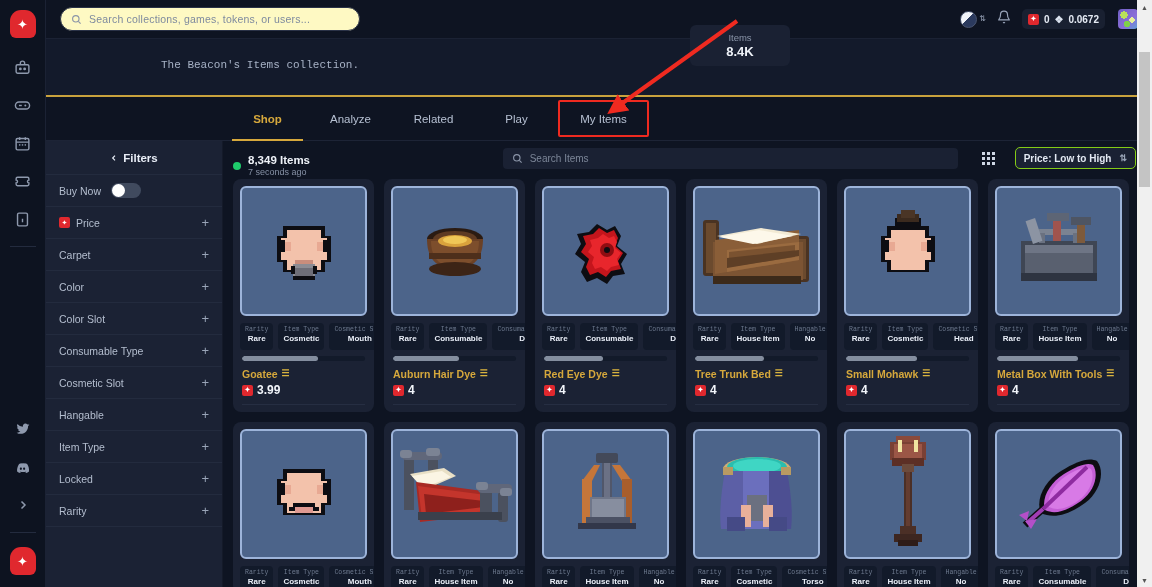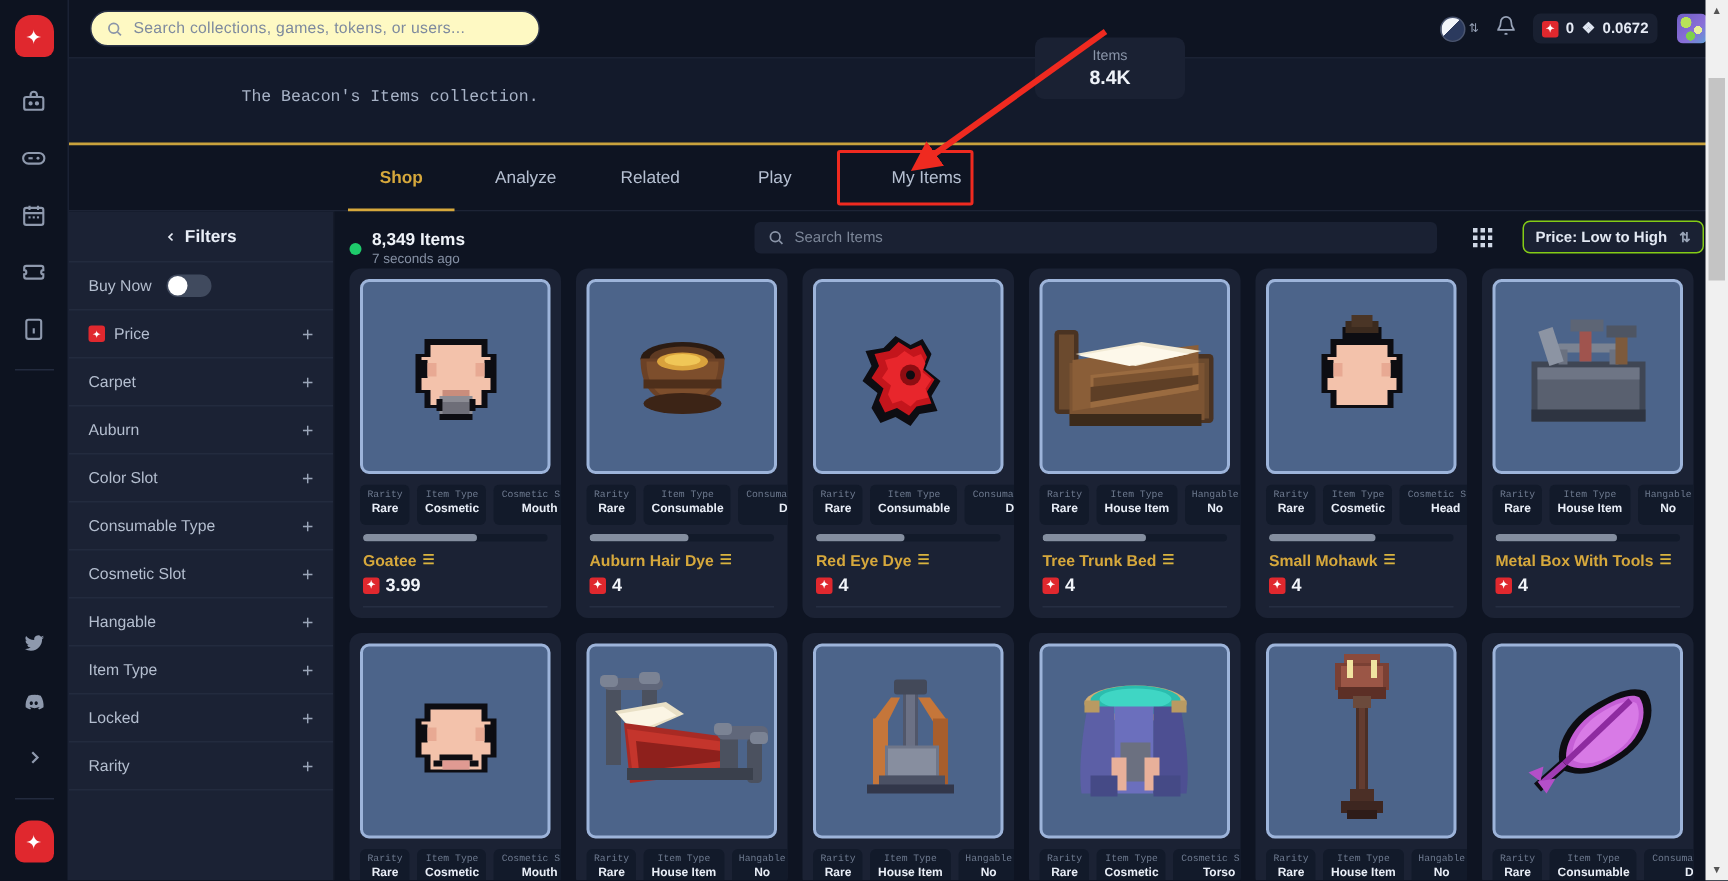--- a/index.html
+++ b/index.html
@@ -112,21 +112,21 @@
   }
   .tab {
     display:flex; align-items:center; justify-content:center;
     width:83px; font-size:11.5px; color:#b6c0d2; position:relative;
   }
   .tab.active { color:#d6a83c; font-weight:bold; }
   .tab.active::after {
     content:""; position:absolute; left:6px; right:6px; bottom:-1px;
     height:2px; background:#d6a83c;
   }
-  .tab.boxed { width:75px; margin-left:8px;justify-content:flex-end; }
+  .tab.boxed { width:75px; margin-left:8px; }
   .tab.boxed .boxring {
     position:absolute; left:-8px; right:-8px; top:3px; bottom:3px;
     border:2px solid #ef2a20; border-radius:2px; pointer-events:none;
   }
 
   
   .body { display:flex; height:calc(587px - 38px - 59px - 44px); }
 
   
   .filters {
@@ -376,21 +376,21 @@
         <div class="filt-row">
           <span class="redsq">✦</span>
           <span>Price</span>
           <span class="plus">+</span>
         </div>
         <div class="filt-row">
           <span>Carpet</span>
           <span class="plus">+</span>
         </div>
         <div class="filt-row">
-          <span>Auburn</span>
+          <span>Color</span>
           <span class="plus">+</span>
         </div>
         <div class="filt-row">
           <span>Color Slot</span>
           <span class="plus">+</span>
         </div>
         <div class="filt-row">
           <span>Consumable Type</span>
           <span class="plus">+</span>
         </div>

